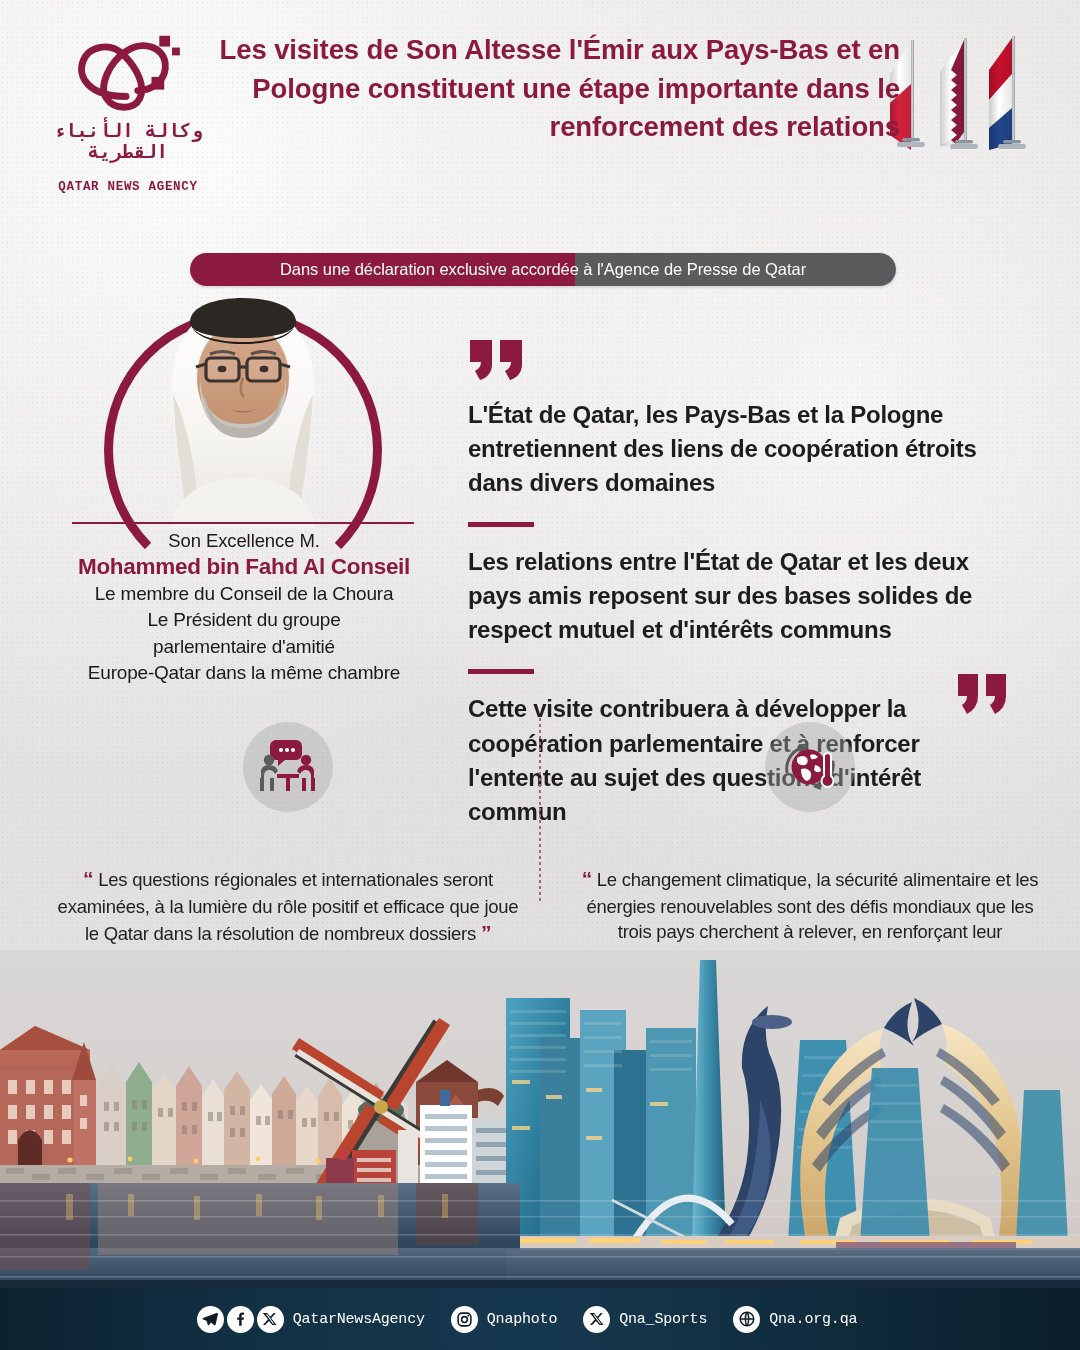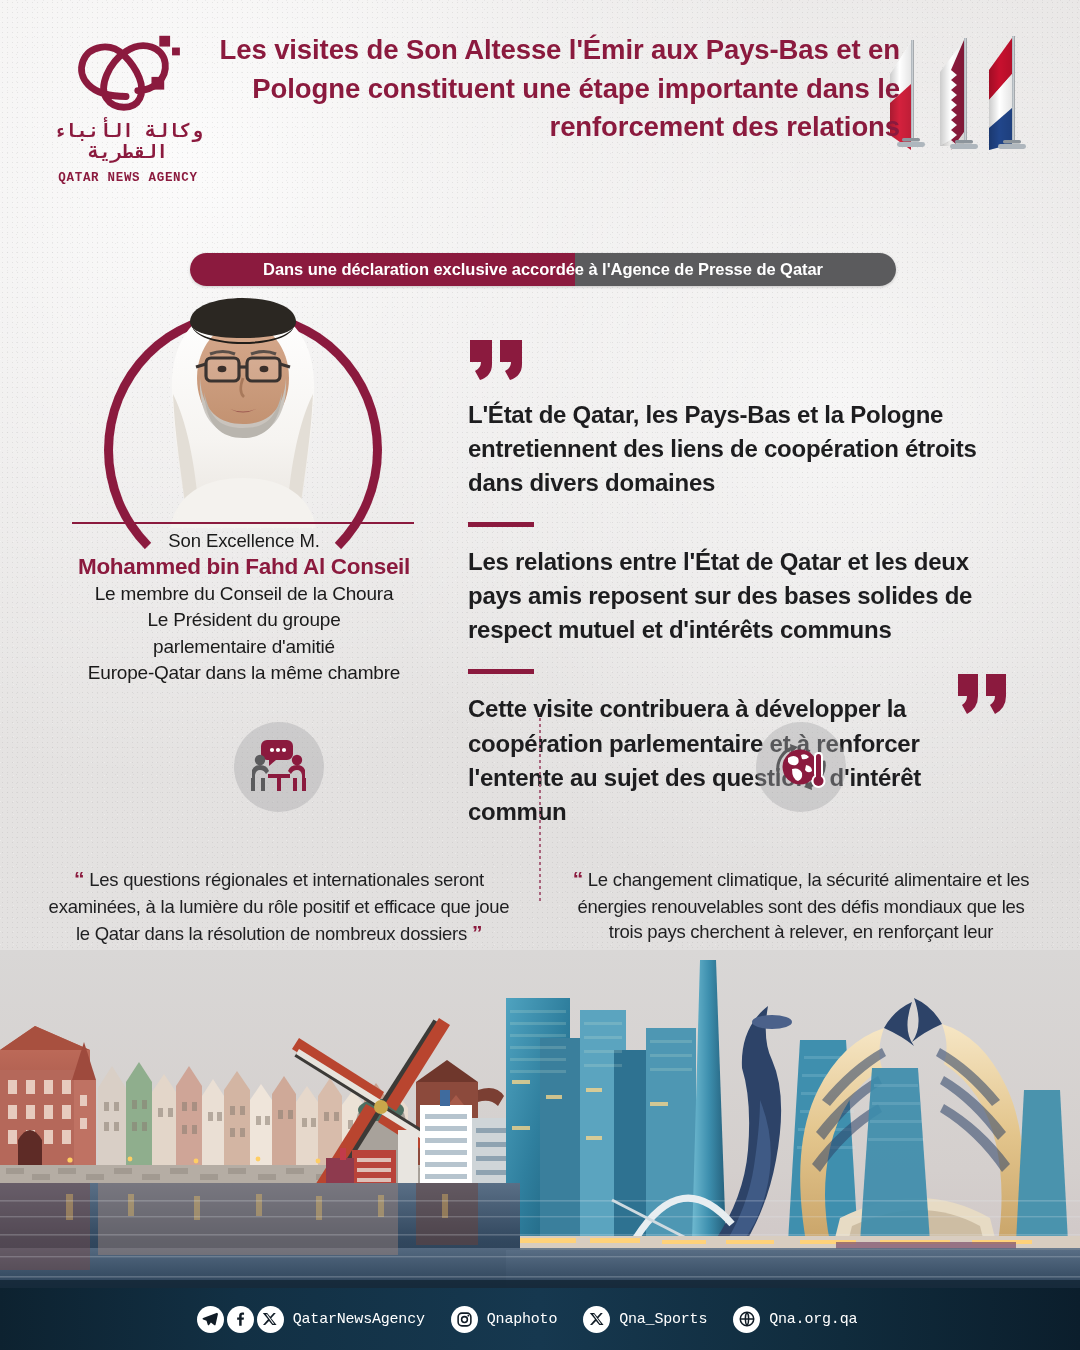--- a/index.html
+++ b/index.html
@@ -28,33 +28,33 @@
       radial-gradient(rgba(255,255,255,.55) .7px, transparent .8px);
     background-size:5px 5px, 9px 9px, 13px 13px;
     background-position:0 0, 3px 5px, 7px 2px;
   }
 
   
   .logo-wrap { position:absolute; left:48px; top:26px; width:160px; text-align:center;font-family:Liberation Mono, monospace; }
   .logo-mark { width:118px; height:92px; margin:0 auto; display:block; }
   .logo-ar { font-size:19px; color:#8b1a3e; font-weight:bold; letter-spacing:.5px; margin-top:4px;
              direction:rtl; line-height:1.1;}
-  .logo-en { font-size:12.5px; color:#8b1a3e; font-weight:bold; letter-spacing:.7px; margin-top:7px;}
+  .logo-en { font-size:12.5px; color:#8b1a3e; font-weight:bold; letter-spacing:.7px; margin-top:16px;}
 
   .flags { position:absolute; right:28px; top:22px; width:168px; height:150px; }
 
   .headline { position:absolute; left:188px; top:30px; width:712px; text-align:center; }
   .hl-grey { font-size:27.5px; font-weight:bold; color:#4d4d4f; line-height:1.33; letter-spacing:-.1px;}
   .hl-red  { font-size:27.5px; font-weight:bold; color:#8b1a3e; line-height:1.33; margin-top:2px; letter-spacing:-.1px;text-align:right;}
 
   .banner { position:absolute; left:190px; top:253px; width:706px; height:33px;
             border-radius:17px; overflow:hidden; display:flex; align-items:center;
             box-shadow:0 1px 3px rgba(0,0,0,.18); }
   .banner-bg { position:absolute; inset:0; background:linear-gradient(90deg,#8b1a3e 0%,#8b1a3e 54.5%,#5b5b5d 54.5%,#5b5b5d 100%); }
-  .banner-txt { position:relative; width:100%; text-align:center; color:#fff; font-size:16.5px; font-weight:bold; letter-spacing:-.05px;}
+  .banner-txt { position:relative; width:100%; text-align:center; color:#fff; font-size:16.5px; font-weight:normal; letter-spacing:-.05px;}
 
   
   .portrait { position:absolute; left:78px; top:296px; width:330px; height:232px; }
   .p-arc { position:absolute; left:26px; top:14px; width:278px; height:280px;
            border-radius:50%; border:9px solid #8b1a3e; border-bottom-color:transparent; }
   .p-photo { position:absolute; left:48px; top:0; width:234px; height:232px; }
   .p-rule { position:absolute; left:72px; top:522px; width:342px; height:2px; background:#8b1a3e; }
 
   .caption { position:absolute; left:44px; top:530px; width:400px; text-align:center; }
   .c-pre { font-size:18.5px; color:#1a1a1a; letter-spacing:-.1px; }
@@ -66,21 +66,21 @@
   .qmark-open { width:58px; height:46px; display:block; }
   .q-p { font-size:24px; font-weight:bold; color:#1d1d1f; line-height:1.42; letter-spacing:-.25px; }
   .q-div { width:66px; height:5px; background:#8b1a3e; margin:22px 0 18px 0; }
   .q-gap1 { margin-top:14px; }
   .qmark-close { position:absolute; right:6px; top:334px; width:54px; height:44px; }
 
   
   .vdiv { position:absolute; left:539px; top:718px; width:2px; height:186px;
           background-image:linear-gradient(to bottom,#a9637c 0 3px, transparent 3px 6px);
           background-size:2px 6px; }
-  .panel { position:absolute; top:722px; width:470px; text-align:center; }
+  .panel { position:absolute; top:722px; width:470px; text-align:center;margin-left:9px; }
   .panel-l { left:44px; } .panel-r { left:566px; }
   .p-icon-circle { width:90px; height:90px; border-radius:50%; background:rgba(170,170,172,.42);
                    margin:0 auto; display:flex; align-items:center; justify-content:center; }
   .p-text { margin-top:53px; font-size:18.5px; color:#1f1f21; line-height:1.36; letter-spacing:-.25px; }
   .inq { color:#8b1a3e; font-weight:bold; font-size:21px; }
 
   
   .city { position:absolute; left:0; bottom:0; width:1080px; height:400px; overflow:hidden; }
   .footer { position:absolute; left:0; bottom:0; width:1080px; height:62px;
             background:linear-gradient(90deg,#0d2230 0%,#123044 22%,#16384f 50%,#102b3c 78%,#0b1e2c 100%); }

